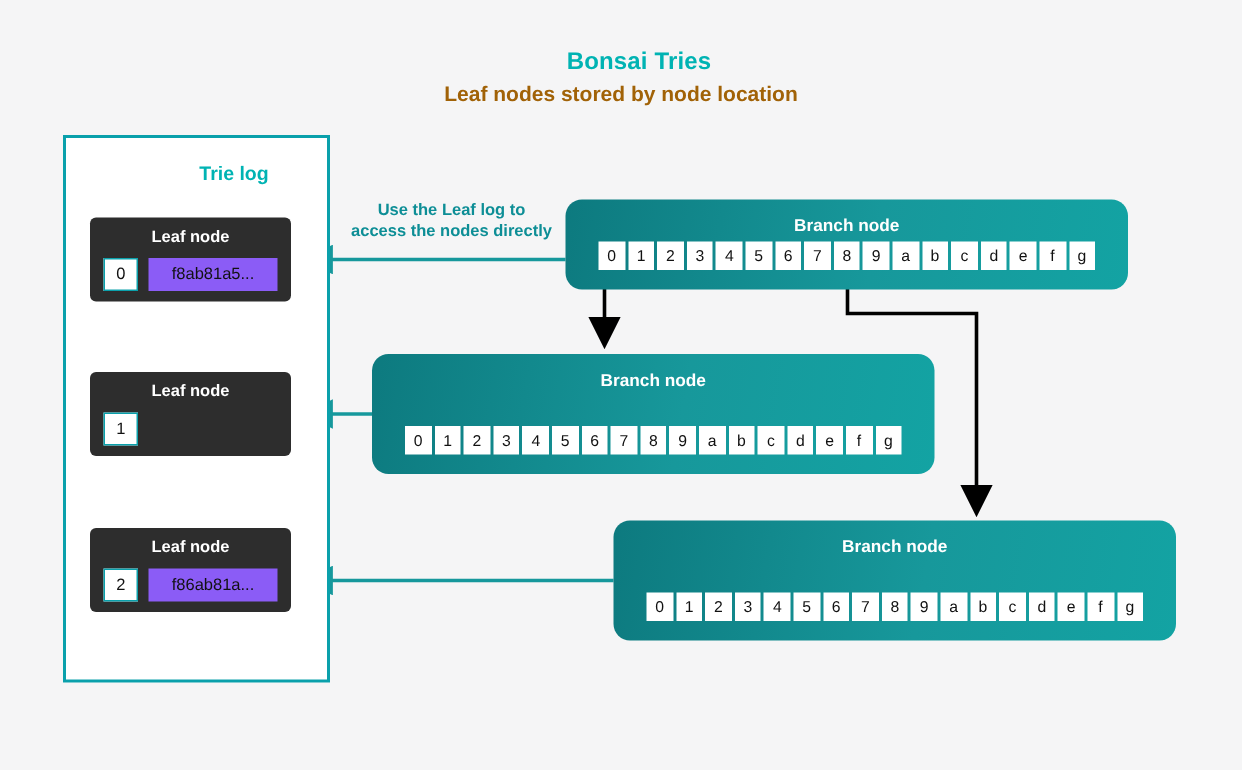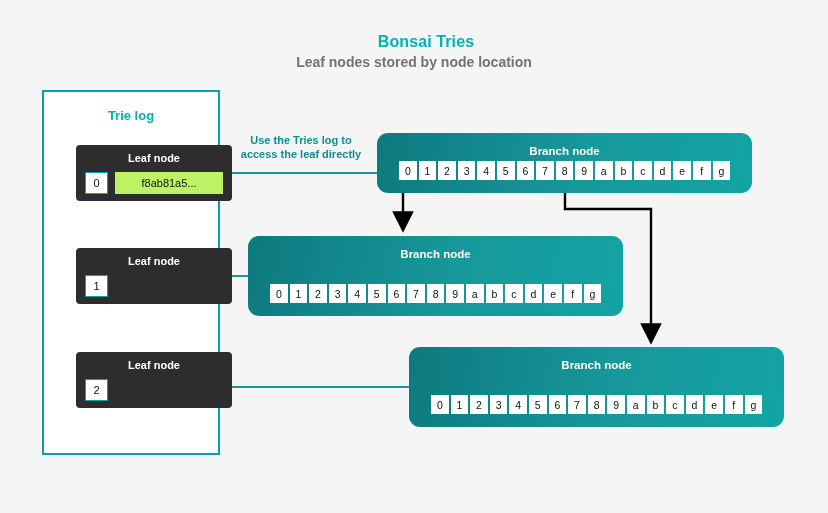--- a/index.html
+++ b/index.html
@@ -33,48 +33,49 @@
     letter-spacing: 0.1px;
     padding-left: 12px;
   }
   .subtitle {
     position: absolute;
     left: 0; top: 54px;
     width: 828px;
     text-align: center;
     font-size: 14px;
     font-weight: bold;
-    color: #737373;
+    color: #a16207;
   }
 
   
   .trielog {
     position: absolute;
     left: 42px; top: 90px;
     width: 178px;
     height: 365px;
     background: #ffffff;
     border: 2px solid #0aa0ab;
     box-sizing: border-box;
   }
   .trielog-title {
     position: absolute;
     left: 0; top: 16px;
     width: 100%;
     text-align: center;
     font-size: 13px;
     font-weight: bold;
     color: #00b3b3;
+    padding-left: 25px;
   }
 
   
   .leaf {
     position: absolute;
-    left: 76px;
-    width: 156px;
+    left: 60px;
+    width: 134px;
     height: 56px;
     background: #2d2d2d;
     border-radius: 4px;
     box-sizing: border-box;
   }
   .leaf-title {
     position: absolute;
     left: 0; top: 7px;
     width: 100%;
     text-align: center;
@@ -99,21 +100,21 @@
     box-sizing: border-box;
     display: flex;
     align-items: center;
     justify-content: center;
     font-size: 11px;
     color: #111111;
   }
   .leaf-hash {
     flex: 1;
     height: 22px;
-    background: #bef264;
+    background: #8b5cf6;
     box-sizing: border-box;
     display: flex;
     align-items: center;
     justify-content: center;
     font-size: 11px;
     color: #111111;
   }
 
   
   .branch {
@@ -224,26 +225,27 @@
     <div class="leaf-title">Leaf node</div>
     <div class="leaf-row">
       <div class="leaf-index">1</div>
     </div>
   </div>
 
   <div class="leaf" style="top:352px;">
     <div class="leaf-title">Leaf node</div>
     <div class="leaf-row">
       <div class="leaf-index">2</div>
+      <div class="leaf-hash">f86ab81a...</div>
     </div>
   </div>
 
   <div class="annotation">
-    <div>Use the Tries log to</div>
-    <div>access the leaf directly</div>
+    <div>Use the Leaf log to</div>
+    <div>access the nodes directly</div>
   </div>
 
   <div class="branch" style="left:377px; top:133px; width:375px; height:60px;">
     <div class="branch-title">Branch node</div>
     <div class="branch-cells">
         <div class="cell">0</div>
         <div class="cell">1</div>
         <div class="cell">2</div>
         <div class="cell">3</div>
         <div class="cell">4</div>

